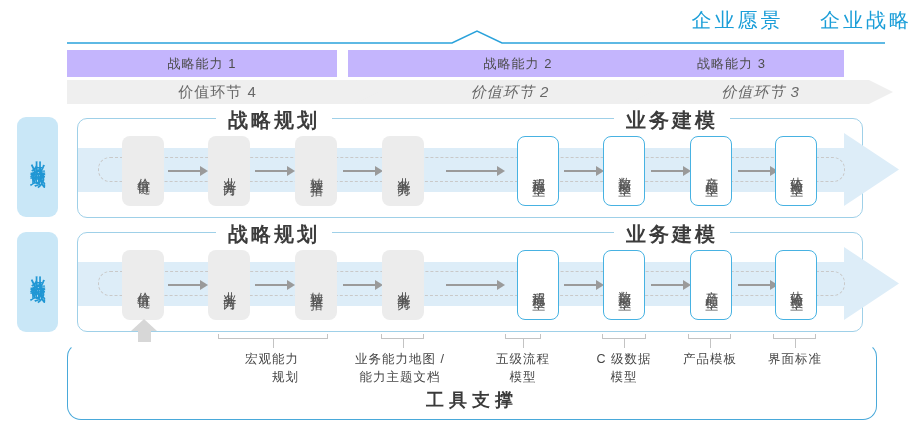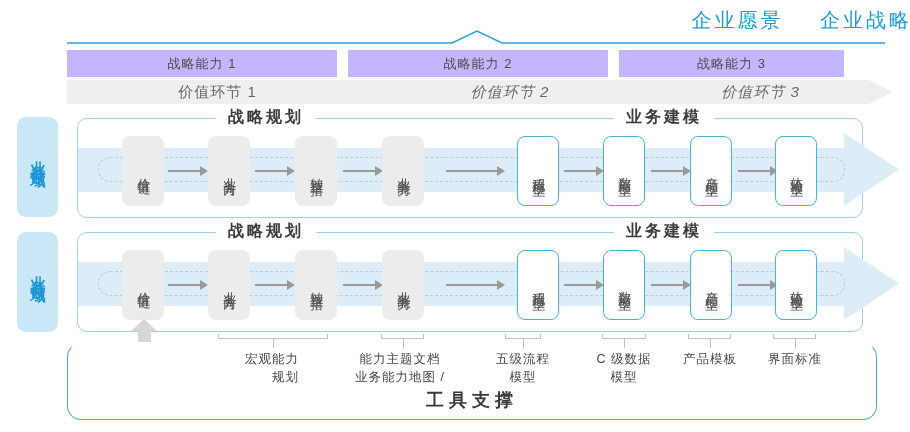--- a/index.html
+++ b/index.html
@@ -8,21 +8,21 @@
 
   
   .title-row{position:absolute;top:7px;left:16px;width:100%;text-align:right;
              font-size:20px;font-weight:normal;color:#1b9ed8;letter-spacing:3px;}
   .title-row span{margin:0 14px;}
   .topline-svg{position:absolute;left:0;top:0;width:910px;height:50px;}
 
   
   .cap-bar{position:absolute;top:50px;height:27px;background:#c4b5fd;color:#4d4d4d;
            font-size:13px;display:flex;align-items:center;justify-content:center;letter-spacing:1px;}
-  .cap1{left:67px;width:270px;} .cap2{left:348px;width:260px;} .cap3{left:619px;width:225px;}
+  .cap1{left:67px;width:270px;} .cap2{left:348px;width:260px;padding-left:40px;} .cap3{left:619px;width:225px;}
 
   
   .chev{position:absolute;top:80px;height:24px;background:#efefef;color:#686868;font-size:15px;
         display:flex;align-items:center;justify-content:center;box-sizing:border-box;letter-spacing:1px;}
   .chev.tip-only{clip-path:polygon(0 0,calc(100% - 24px) 0,100% 50%,calc(100% - 24px) 100%,0 100%);padding-right:24px;}
   .chev.notch{clip-path:polygon(0 0,calc(100% - 24px) 0,100% 50%,calc(100% - 24px) 100%,0 100%,24px 50%);font-style:italic;}
   .chv1{left:67px;width:325px;} .chv2{left:355px;width:310px;} .chv3{left:628px;width:265px;}
 
   
   .domain{position:absolute;left:17px;width:41px;background:#c9e7f7;border-radius:9px;
@@ -44,21 +44,21 @@
         font-size:13px;color:#555;letter-spacing:2px;line-height:1.1;}
   .sbox.gray{background:#ececec;}
   .sbox.blue{background:#fff;border:1.5px solid #47b2e2;}
   .bx1{left:44px;} .bx2{left:130px;} .bx3{left:217px;} .bx4{left:304px;}
   .bx5{left:439px;} .bx6{left:525px;} .bx7{left:612px;} .bx8{left:697px;}
   .flow-arrow{position:absolute;top:51px;width:33px;height:2px;background:#9a9a9a;}
   .flow-arrow::after{content:"";position:absolute;right:-7px;top:-4px;width:0;height:0;
         border-left:8px solid #9a9a9a;border-top:5px solid transparent;border-bottom:5px solid transparent;}
   .fa1{left:90px;} .fa2{left:177px;} .fa3{left:265px;} .fa4{left:368px;width:52px;}
   .fa5{left:486px;} .fa6{left:573px;} .fa7{left:660px;}
-  .row-header{position:absolute;top:-12px;background:#fff;padding:0 12px;font-size:16px;
+  .row-header{position:absolute;top:-12px;background:#fff;padding:0 12px;font-size:20px;
               font-weight:bold;color:#3c3c3c;letter-spacing:3px;}
   .row-header.planning{left:138px;} .row-header.modeling{left:536px;}
 
   
   .up-arrow-head{position:absolute;left:131px;top:319px;width:0;height:0;
         border-left:13px solid transparent;border-right:13px solid transparent;
         border-bottom:12px solid #d7d7d7;}
   .up-arrow-shaft{position:absolute;left:138px;top:330px;width:13px;height:12px;background:#d7d7d7;}
   .bracket{position:absolute;top:334px;height:5px;box-sizing:border-box;
            border-left:1px solid #c3c3c3;border-right:1px solid #c3c3c3;border-bottom:1px solid #c3c3c3;}
@@ -88,21 +88,21 @@
     <span>企业战略</span>
   </div>
   <svg class="topline-svg" viewBox="0 0 910 50">
     <path d="M67 43 H452 L477 31 L502 43 H885" stroke="#2aa2db" stroke-width="1.5" fill="none"></path>
   </svg>
 
   <div class="cap-bar cap1">战略能力 1</div>
   <div class="cap-bar cap2">战略能力 2</div>
   <div class="cap-bar cap3">战略能力 3</div>
 
-  <div class="chev tip-only chv1">价值环节 1</div>
+  <div class="chev tip-only chv1">价值环节 4</div>
   <div class="chev notch chv2">价值环节 2</div>
   <div class="chev notch chv3">价值环节 3</div>
 
   <div class="domain dom1">业务领域 1</div>
   <div class="domain dom2">业务领域 2</div>
 
   <div class="stage-row row1">
     <div class="band"></div>
     <div class="band-arrow"></div>
     <div class="dashed-track"></div>
@@ -160,22 +160,22 @@
   <div class="bracket bk4"></div>
   <div class="bracket bk5"></div>
   <div class="bracket bk6"></div>
 
 
   <div class="blabel bl1">
     <div>宏观能力</div>
     <div>规划</div>
   </div>
   <div class="blabel bl2">
+    <div>业务能力地图 /</div>
     <div>能力主题文档</div>
-    <div>业务能力地图 /</div>
   </div>
   <div class="blabel bl3">
     <div>五级流程</div>
     <div>模型</div>
   </div>
   <div class="blabel bl4">
     <div>C 级数据</div>
     <div>模型</div>
   </div>
   <div class="blabel bl5">

